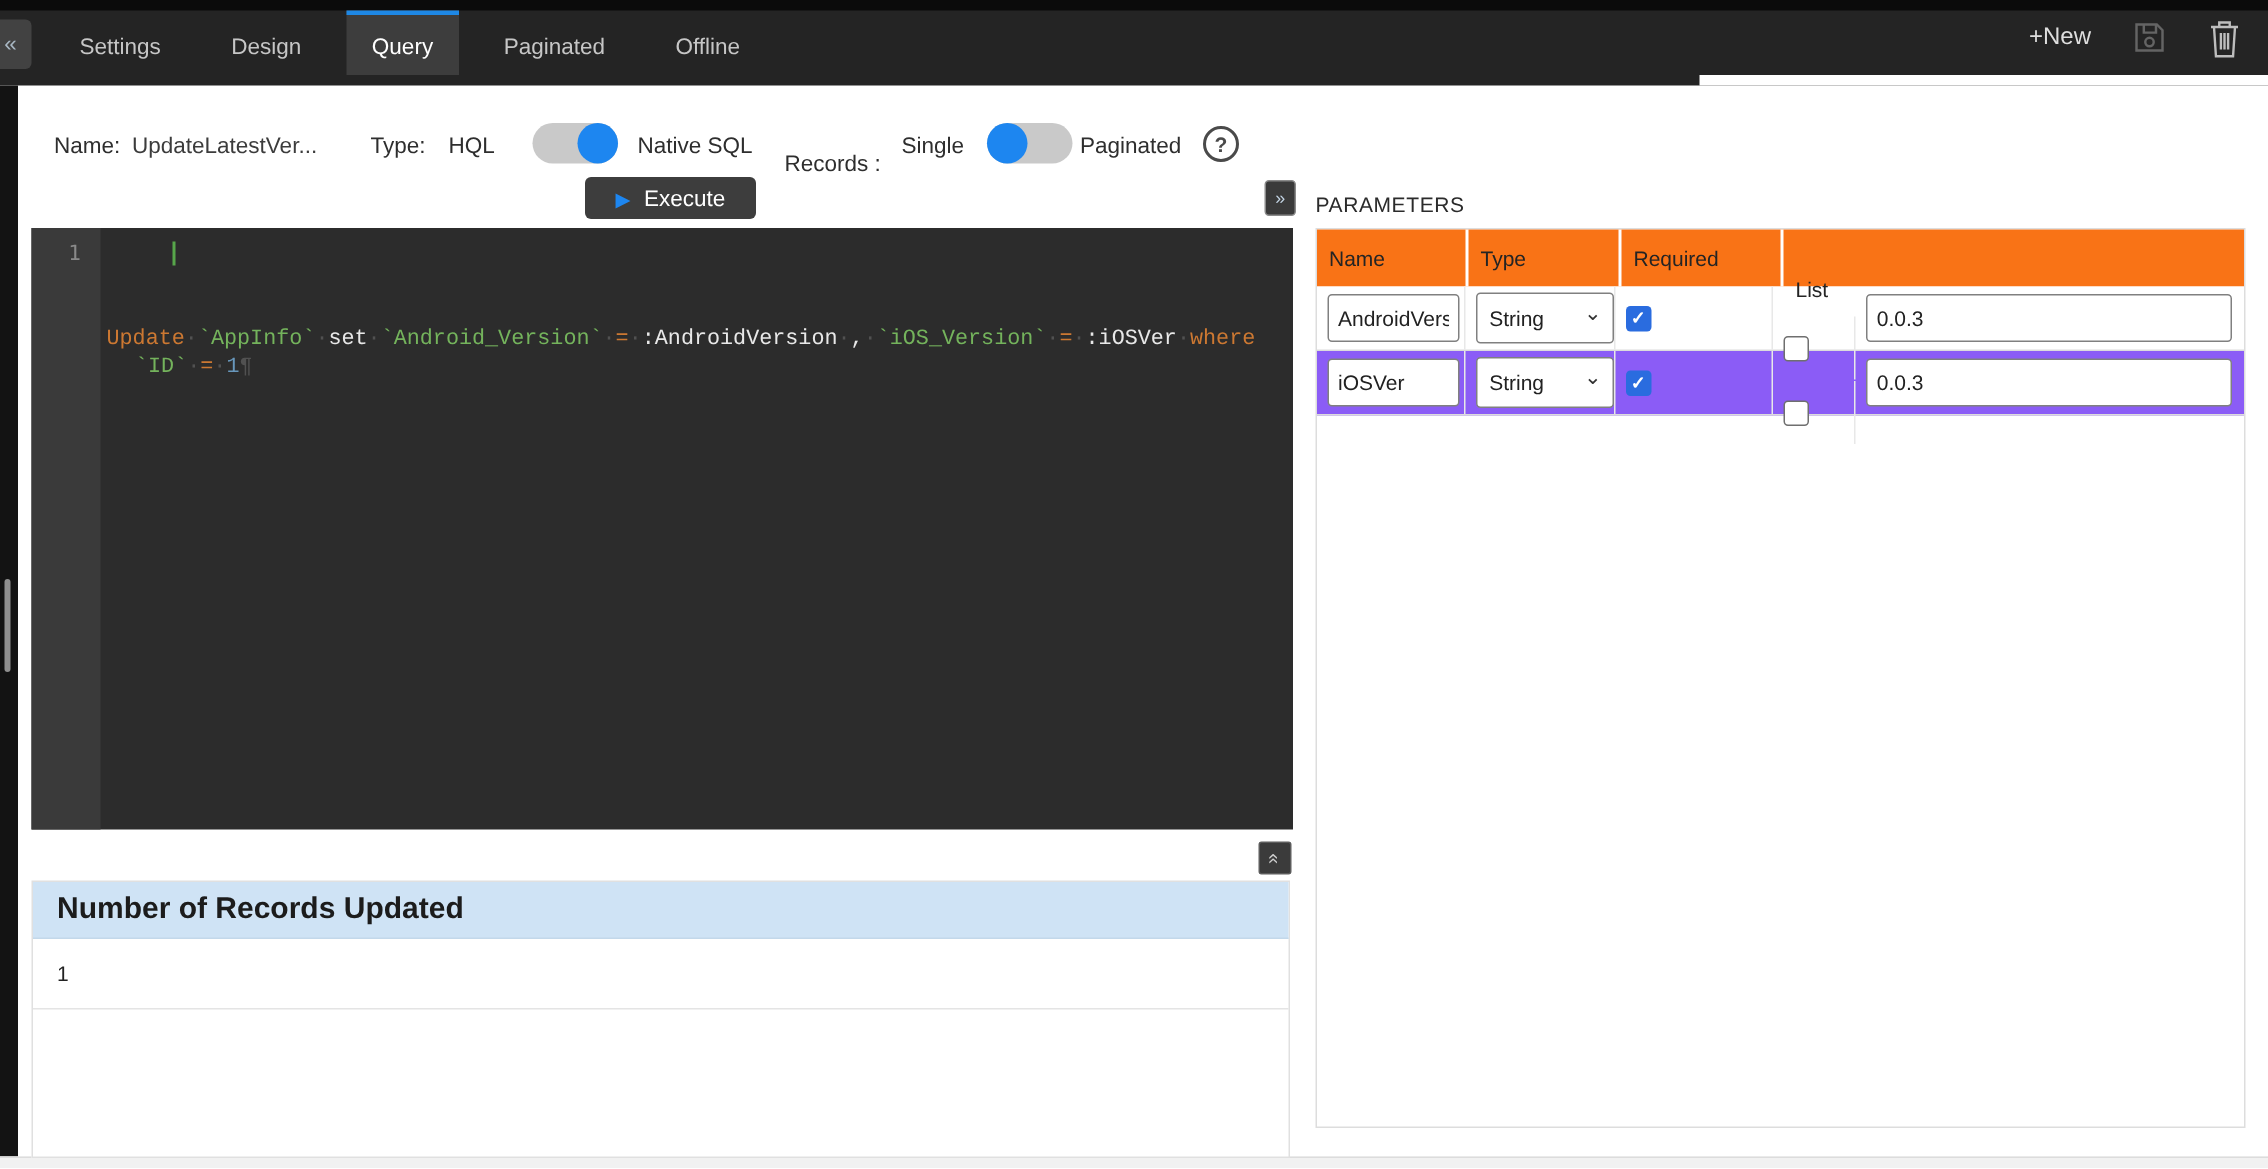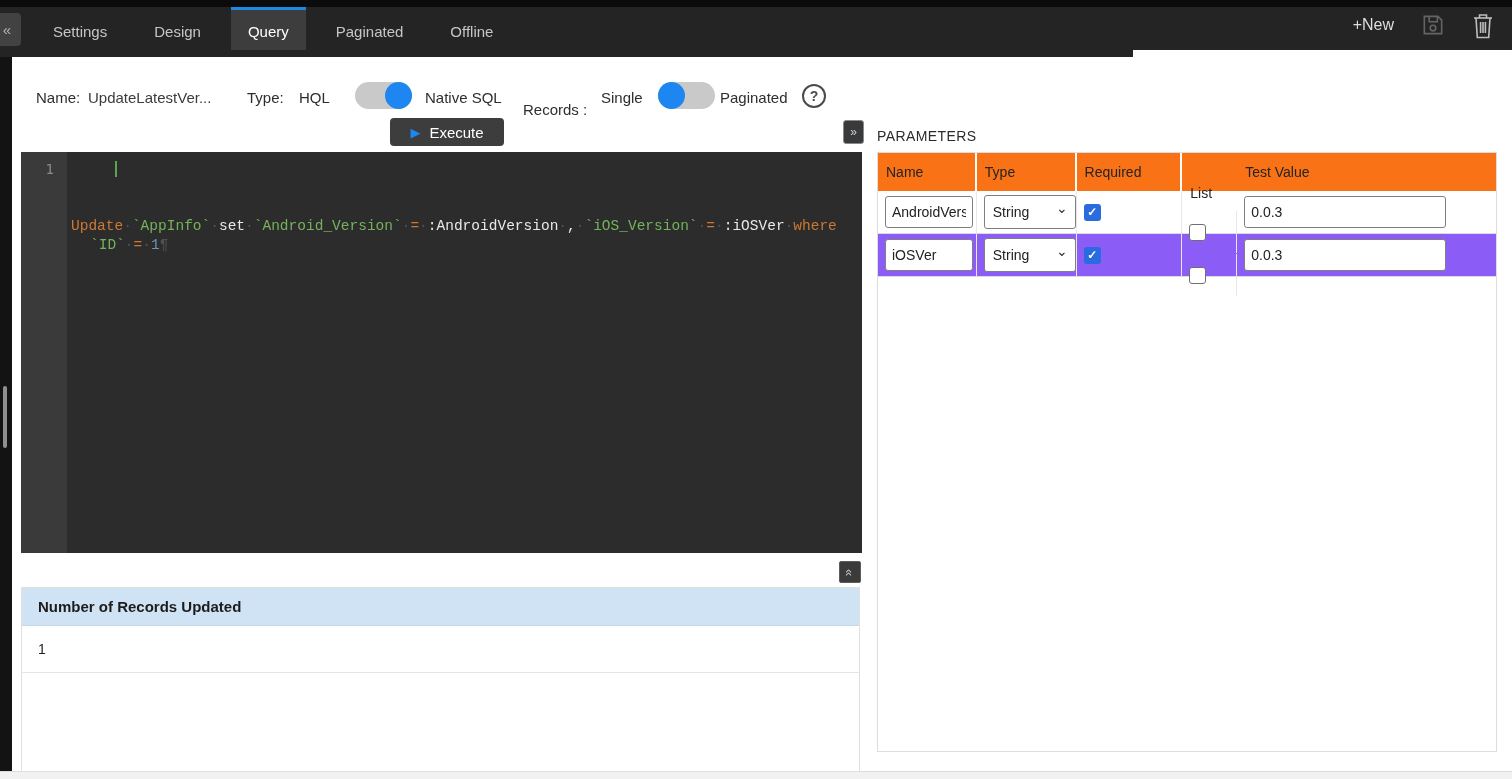--- a/index.html
+++ b/index.html
@@ -58,40 +58,40 @@
   .tok-num { color:#6897bb; }
   .tok-ws { color:#515151; }
 
   .expand-up { position:absolute; left:839px; top:561px; width:22px; height:22px; background:#3b3b3b;
                border:1px solid #5c5c5c; border-radius:2px; color:#cfcfcf; font-size:13px; cursor:pointer; }
   .expand-up span { display:inline-block; transform:rotate(90deg); }
 
   
   .results { position:absolute; left:21px; top:587px; width:839px; height:185px; background:#fff; border:1px solid #e0e0e0; }
   .results-header { height:38px; background:#cfe3f5; border-bottom:1px solid #c3d8ea; display:flex; align-items:center;
-                    padding-left:16px; font-size:15px; font-weight:bold; color:#1c1c1c; }
+                    padding-left:16px; font-size:20px; font-weight:bold; color:#1c1c1c; }
   .result-row { height:47px; border-bottom:1px solid #e4e4e4; display:flex; align-items:center; padding-left:16px;
                 font-size:14px; color:#222; }
 
   
   .params-title { position:absolute; left:877px; top:128px; font-size:14px; color:#2b2b2b; letter-spacing:0.4px; }
   .params-table { position:absolute; left:877px; top:152px; width:620px; height:600px; background:#fff; border:1px solid #ddd; }
   .param-header { display:flex; height:38px; background:#f97316; }
   .param-hcell { display:flex; align-items:center; padding-left:8px; font-size:14px; color:#242424; border-right:2px solid #ffffff; }
   .param-hcell:last-child { border-right:none; }
   .param-row { display:flex; height:43px; border-bottom:1px solid #dcdcdc; background:#fff; align-items:center; }
   .param-row.alt { background:#8b5cf6; }
   .param-cell { height:100%; display:flex; align-items:center; padding-left:7px; border-right:1px solid #e8e8e8; }
   .param-cell:last-child { border-right:none; }
   .c0 { width:101px; } .c1 { width:102px; } .c2 { width:108px; } .c3 { width:56px;margin-top:40px; } .c4 { width:265px; }
 
   .p-input { height:32px; border:1px solid #808080; border-radius:3px; padding:0 6px; font-size:14px; color:#222;
              font-family:"Liberation Sans", sans-serif; background:#fff; }
   .name-input { width:88px; }
-  .test-input { width:202px; }
+  .test-input { width:244px; }
   .select-box { position:relative; width:92px; height:34px; border:1px solid #808080; border-radius:3px; background:#fff;
                 display:flex; align-items:center; padding-left:8px; font-size:14px; color:#222; cursor:pointer; }
   .select-chev { position:absolute; right:7px; top:4px; font-size:14px; color:#333; }
   .checkbox { width:17px; height:17px; border-radius:3px; display:flex; align-items:center; justify-content:center; cursor:pointer; }
   .checkbox.checked { background:#2a6cdf; color:#fff; font-size:12px; font-weight:bold; }
   .checkbox.unchecked { background:#fff; border:1.5px solid #6f6f6f; }
 </style>
 </head>
 <body>
 
@@ -181,21 +181,20 @@
       </div>
   </div>
 
   <div class="params-title">PARAMETERS</div>
   <div class="params-table">
     <div class="param-header" id="param-header">
         <div class="param-hcell c0">Name</div>
         <div class="param-hcell c1">Type</div>
         <div class="param-hcell c2">Required</div>
         <div class="param-hcell c3">List</div>
-        <div class="param-hcell c4">Test Value</div>
       </div>
     <div id="param-rows">
         <div class="param-row">
           <div class="param-cell c0">
             <input class="p-input name-input" value="AndroidVersion" style="">
           </div>
           <div class="param-cell c1">
             <div class="select-box">
               <span>String</span>
               <span class="select-chev">⌄</span>

